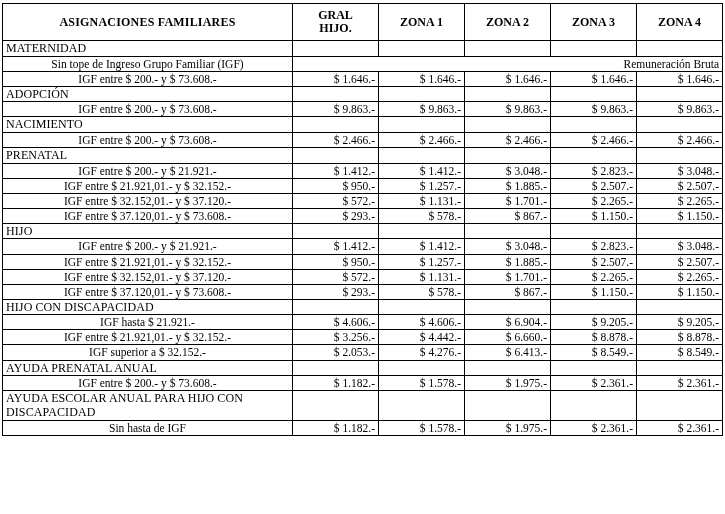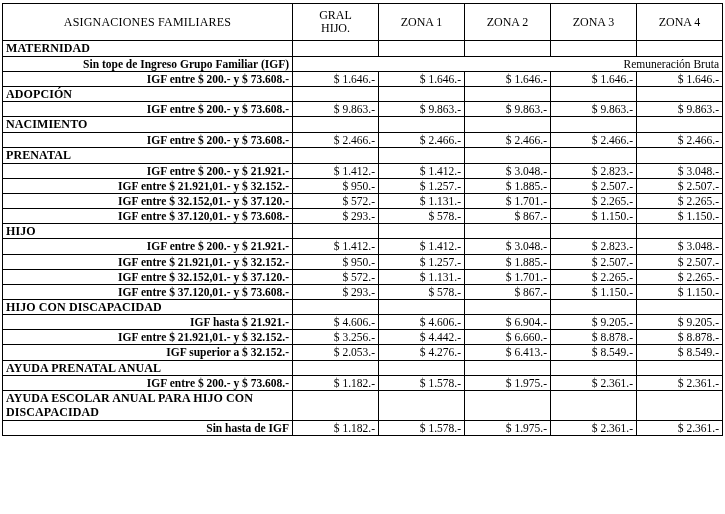--- a/index.html
+++ b/index.html
@@ -33,44 +33,43 @@
 
   table.afam th, table.afam td {
     border: 1px solid #000000;
     padding: 1px 3px 1px 3px;
     vertical-align: middle;
     white-space: nowrap;
     overflow: hidden;
   }
   
   table.afam thead th {
-    font-weight: normal;
+    font-weight: bold;
     font-size: 12px;
     padding: 2px 2px;
     line-height: 1.08;
     height: 32px;
   }
   th.h-concept {
     letter-spacing: 0.2px;
   }
   
   tr.section td.sec-label {
-    font-weight: bold;
+    font-weight: normal;
     text-align: left;
     font-size: 12px;
     letter-spacing: 0.1px;
   }
   tr.section td.sec-blank {
     border-left: 1px solid #000;
   }
   
   td.concept {
-    text-align: right;
+    text-align: center;
     font-size: 11.5px;
-    font-weight: bold;
   }
   td.val {
     text-align: right;
     font-size: 11.5px;
     padding-right: 5px;
   }
   td.wide-note {
     text-align: right;
     font-size: 11.5px;
   }

